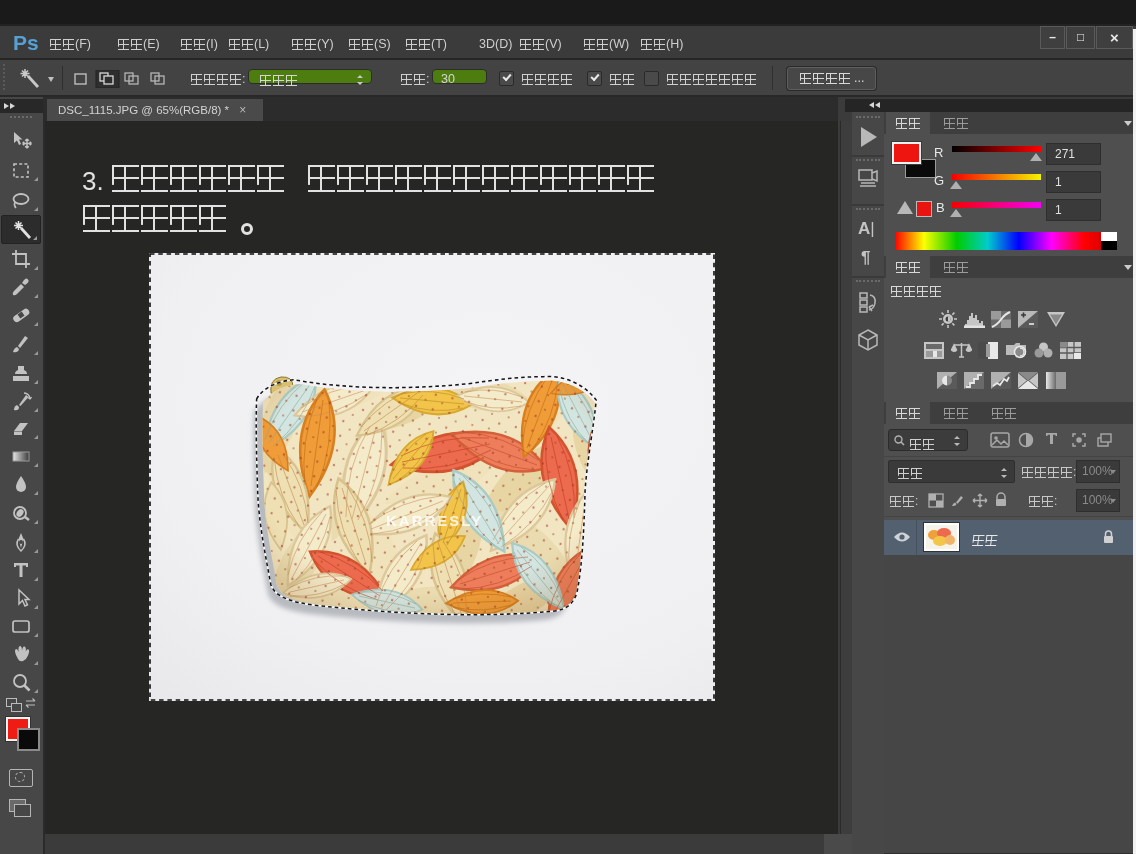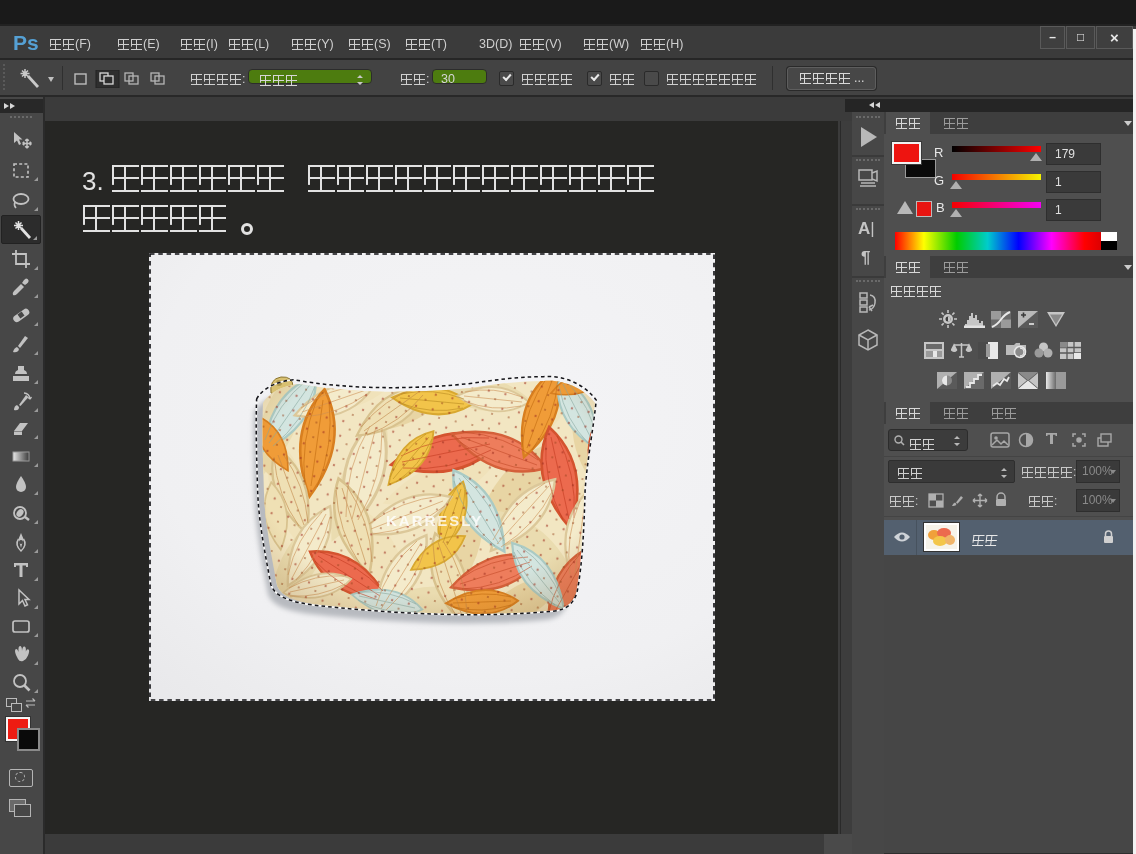--- a/index.html
+++ b/index.html
@@ -286,20 +286,23 @@
       </svg>
   <div class="abs" style="left:6px;top:620px;width:24px;height:24px;background:#ee1c12;border:2px solid #f5f5f5;box-shadow:0 0 0 1px #333;"></div>
   <div class="abs" style="left:17px;top:631px;width:23px;height:23px;background:#0a0a0a;border:2px solid #8a8a8a;"></div>
   <div class="abs" style="left:9px;top:672px;width:24px;height:18px;border:1.5px solid #b5b5b5;border-radius:2px;">
         <div style="position:absolute;left:5px;top:2px;width:10px;height:10px;border-radius:6px;border:1.5px dashed #b5b5b5;"></div>
       </div>
   <div class="abs" style="left:9px;top:702px;width:17px;height:13px;border:1.5px solid #b5b5b5;background:#6a6a6a;"></div>
   <div class="abs" style="left:14px;top:707px;width:17px;height:13px;border:1.5px solid #b5b5b5;background:#474747;"></div>
 </div>
 
+<div id="tabbar" class="abs">
+      <div id="doctab" class="abs">DSC_1115.JPG @ 65%(RGB/8) * <span style="color:#b8b8b8;padding-left:7px;font-size:12px;">×</span></div>
+    </div>
 <div id="canvas" class="abs">
   <div class="ctext" style="left:37px;top:44px;">3. <i class="h h26"></i><i class="h h26"></i><i class="h h26"></i><i class="h h26"></i><i class="h h26"></i><i class="h h26"></i><span style="display:inline-block;width:22px;"></span><i class="h h26"></i><i class="h h26"></i><i class="h h26"></i><i class="h h26"></i><i class="h h26"></i><i class="h h26"></i><i class="h h26"></i><i class="h h26"></i><i class="h h26"></i><i class="h h26"></i><i class="h h26"></i><i class="h h26"></i></div>
   <div class="ctext" style="left:37px;top:84px;"><i class="h h26"></i><i class="h h26"></i><i class="h h26"></i><i class="h h26"></i><i class="h h26"></i><span style="display:inline-block;width:12px;height:12px;border:3px solid #e2e2e2;border-radius:10px;vertical-align:-5px;margin-left:14px;"></span></div>
   <div id="photo" class="abs" style="left:104px;top:132px;width:566px;height:448px;">
   <svg width="566" height="448" viewBox="0 0 566 448">
     <defs>
       <radialGradient id="pbg" cx="60%" cy="35%" r="85%">
         <stop offset="0" stop-color="#f4f4f6"></stop>
               <stop offset="70%" stop-color="#f0f0f2"></stop>
               <stop offset="1" stop-color="#e9e9eb"></stop>
@@ -484,21 +487,21 @@
   <div class="ptabs" style="top:0">
     <div class="ptab on" style="left:2px"><i class="h h12"></i><i class="h h12"></i></div>
     <div class="ptab off" style="left:50px"><i class="h h12"></i><i class="h h12"></i></div>
     <div class="abs" style="right:4px;top:9px;width:0;height:0;border-left:4px solid transparent;border-right:4px solid transparent;border-top:5px solid #ccc;"></div>
   </div>
   <div class="abs" style="left:21px;top:47px;width:31px;height:19px;background:#0a0a0a;border:1.5px solid #9a9a9a;"></div>
   <div class="abs" style="left:8px;top:30px;width:29px;height:22px;background:#ee1410;border:2px solid #f2f2f2;box-shadow:0 0 0 1px #3a3a3a;"></div>
   <div class="abs" style="left:50px;top:33px;color:#e8e8e8;font-size:13px;">R</div>
   <div class="abs" style="left:68px;top:34px;width:89px;height:6px;background:linear-gradient(90deg,#000,#f00);"></div>
   <div class="abs" style="left:146px;top:41px;width:0;height:0;border:6px solid transparent;border-bottom:8px solid #b0b0b0;border-top:0;"></div>
-  <div class="pin" style="left:162px;top:31px;width:55px;height:22px;line-height:20px;padding-left:8px;">179</div>
+  <div class="pin" style="left:162px;top:31px;width:55px;height:22px;line-height:20px;padding-left:8px;">271</div>
   <div class="abs" style="left:50px;top:61px;color:#e8e8e8;font-size:13px;">G</div>
   <div class="abs" style="left:68px;top:62px;width:89px;height:6px;background:linear-gradient(90deg,#f40000,#f4f400);"></div>
   <div class="abs" style="left:66px;top:69px;width:0;height:0;border:6px solid transparent;border-bottom:8px solid #b0b0b0;border-top:0;"></div>
   <div class="pin" style="left:162px;top:59px;width:55px;height:22px;line-height:20px;padding-left:8px;">1</div>
   <div class="abs" style="left:13px;top:89px;width:0;height:0;border:8px solid transparent;border-bottom:13px solid #b8b8b8;border-top:0;"></div>
   <div class="abs" style="left:32px;top:89px;width:16px;height:16px;background:#e81410;border:1.5px solid #bbb;"></div>
   <div class="abs" style="left:52px;top:88px;color:#e8e8e8;font-size:13px;">B</div>
   <div class="abs" style="left:68px;top:90px;width:89px;height:6px;background:linear-gradient(90deg,#f40000,#f400f4);"></div>
   <div class="abs" style="left:66px;top:97px;width:0;height:0;border:6px solid transparent;border-bottom:8px solid #b0b0b0;border-top:0;"></div>
   <div class="pin" style="left:162px;top:87px;width:55px;height:22px;line-height:20px;padding-left:8px;">1</div>

